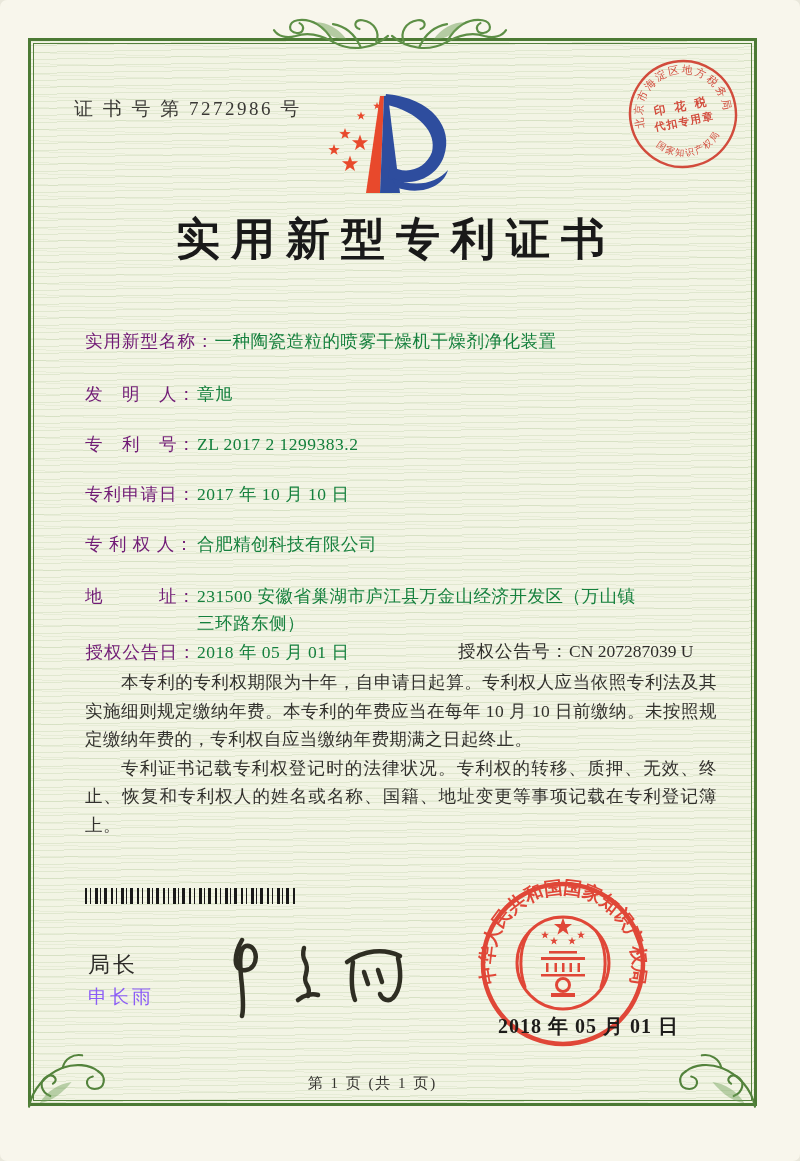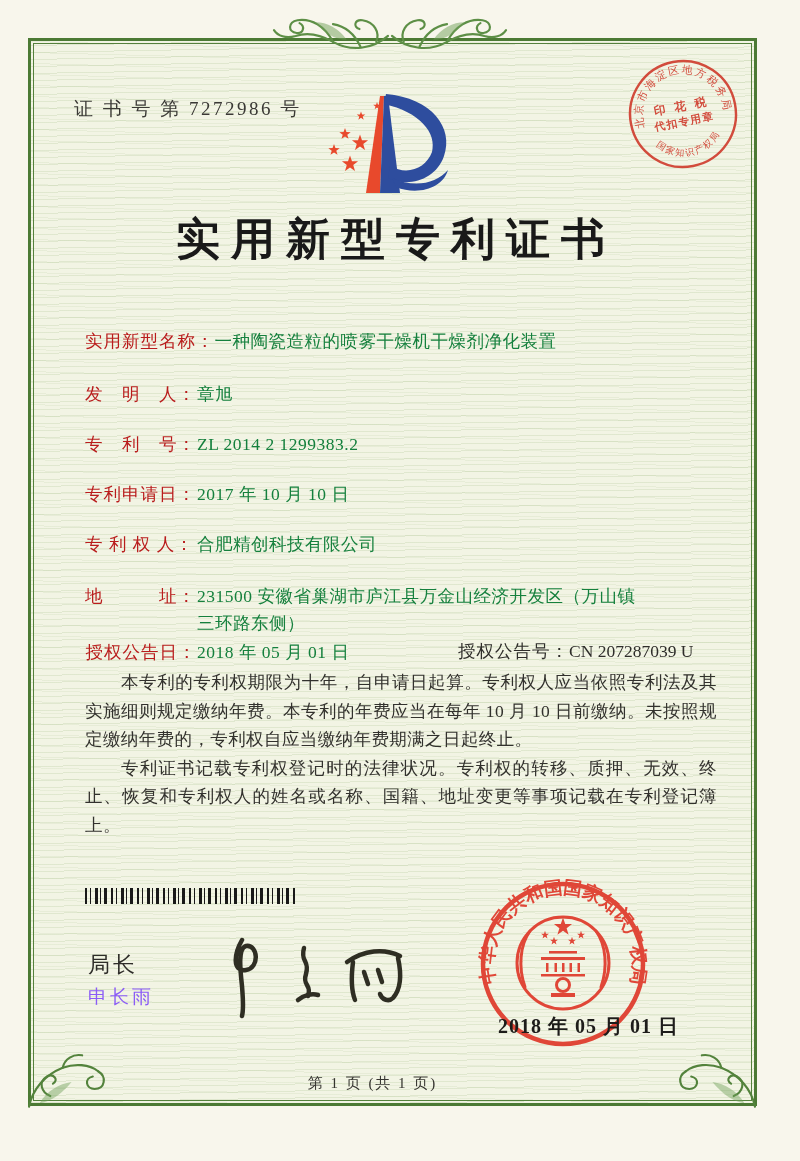--- a/index.html
+++ b/index.html
@@ -2,20 +2,21 @@
 <html><head>
 <meta charset="utf-8">
 <style>
   html,body{margin:0;padding:0;}
   body{background:#e9e7db;}
   .page{
     position:relative;width:800px;height:1161px;margin:0 auto;
     background:#f8f6ec;overflow:hidden;
     font-family:"Liberation Serif","DejaVu Serif",serif;
     color:#2e2d2a;
+    border-radius:7px;
   }
   .abs{position:absolute;}
   
   .inner-bg{
     left:28px;top:38px;width:729px;height:1068px;
     background-color:#f2f4e4;
     background-image:
       repeating-linear-gradient(179deg, rgba(150,180,120,.20) 0 1px, rgba(0,0,0,0) 1px 7px),
       repeating-linear-gradient(181.5deg, rgba(150,180,120,.12) 0 1px, rgba(0,0,0,0) 1px 11px);
     z-index:0;
@@ -28,21 +29,21 @@
     content:"";position:absolute;inset:2px;border:1px solid #55813c;
   }
   .ornament{z-index:3;pointer-events:none;}
   .cert-no{left:74px;top:96px;font-size:19px;letter-spacing:2.5px;color:#3a3935;z-index:4;}
   .logo{left:322px;top:88px;z-index:4;}
   .title{
     left:0;top:210px;width:792px;text-align:center;
     font-size:44px;font-weight:700;letter-spacing:11px;color:#191919;z-index:4;
   }
   .field{left:85px;font-size:17.5px;line-height:27px;z-index:4;white-space:nowrap;}
-  .field .lab{display:inline-block;min-width:112px;letter-spacing:1px;color:#b91c1c;}
+  .field .lab{display:inline-block;min-width:112px;letter-spacing:1px;color:#701a75;}
   .field .val{letter-spacing:0.5px;color:#15803d;}
   .field.addr{white-space:normal;}
   .field.addr .val{display:inline-block;vertical-align:top;max-width:540px;white-space:normal;}
   .grant-right{left:458px;font-size:17.5px;z-index:4;white-space:nowrap;}
   .grant-right .lab{letter-spacing:1px;}
   .paras{left:85px;top:668px;width:632px;z-index:4;}
   .paras p{
     margin:0;font-size:17.5px;line-height:28.5px;text-indent:36px;
     letter-spacing:0.4px;color:#32312d;text-align:justify;
   }
@@ -137,21 +138,21 @@
 
   <div class="abs title">实用新型专利证书</div>
 
   <div class="abs field" style="top:328px;">
     <span class="lab">实用新型名称：</span><span class="val">一种陶瓷造粒的喷雾干燥机干燥剂净化装置</span>
   </div>
   <div class="abs field" style="top:381px;">
     <span class="lab">发　明　人：</span><span class="val">章旭</span>
   </div>
   <div class="abs field" style="top:431px;">
-    <span class="lab">专　利　号：</span><span class="val">ZL 2014 2 1299383.2</span>
+    <span class="lab">专　利　号：</span><span class="val">ZL 2017 2 1299383.2</span>
   </div>
   <div class="abs field" style="top:481px;">
     <span class="lab">专利申请日：</span><span class="val">2017 年 10 月 10 日</span>
   </div>
   <div class="abs field" style="top:531px;">
     <span class="lab">专 利 权 人：</span><span class="val">合肥精创科技有限公司</span>
   </div>
   <div class="abs field addr" style="top:583px;">
     <span class="lab">地　　　址：</span><span class="val"><span>231500 安徽省巢湖市庐江县万金山经济开发区（万山镇</span><br><span>三环路东侧）</span></span>
   </div>

